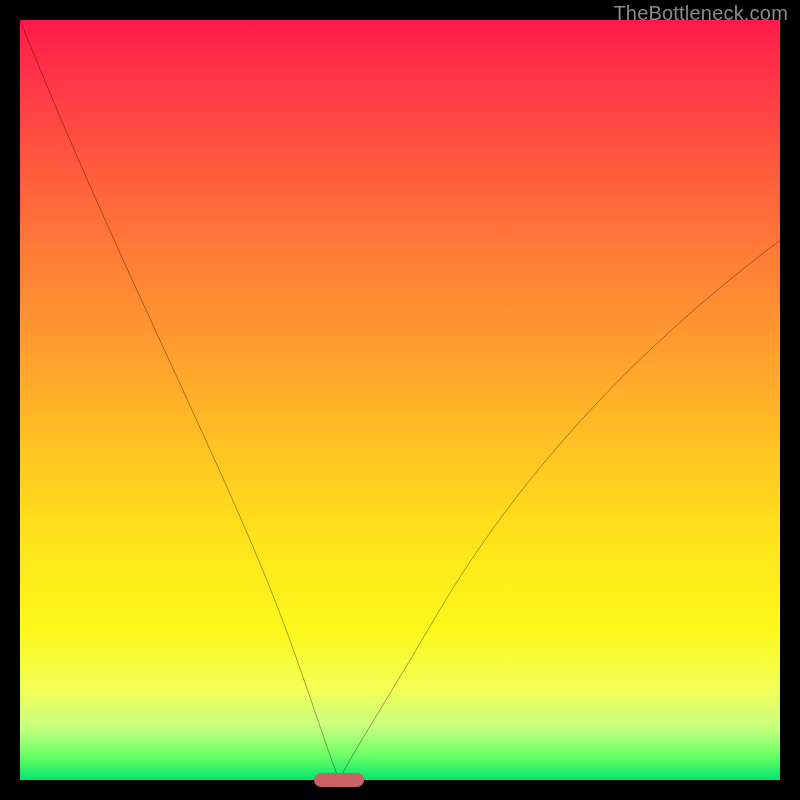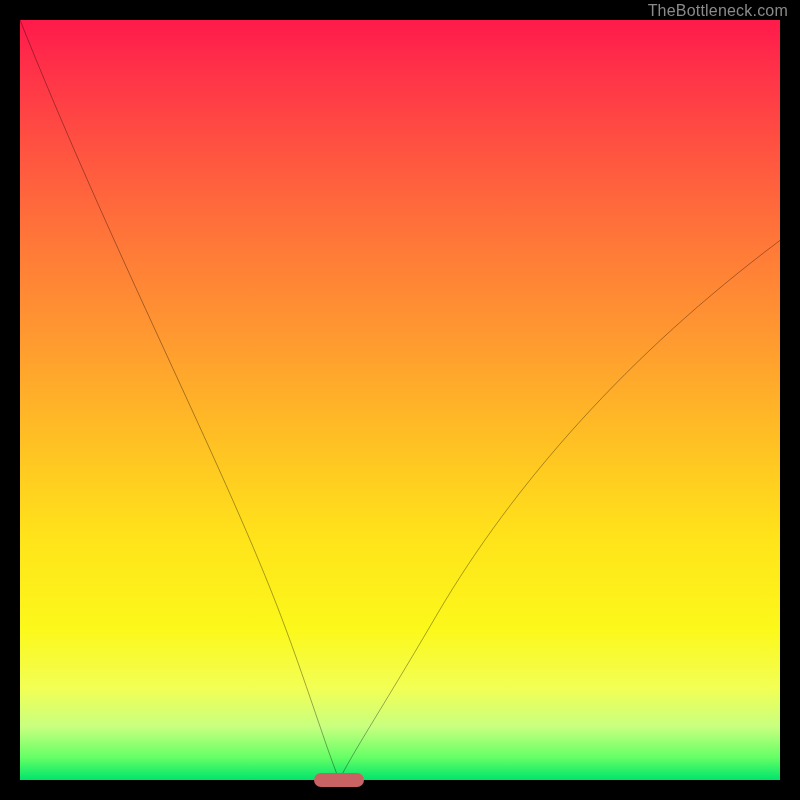--- a/index.html
+++ b/index.html
@@ -54,21 +54,21 @@
     background: #c96262;
     border-radius: 7px;
     bottom: 0px;
     transform: translate(-50%, 50%);
   }
   .watermark {
     position: absolute;
     top: 2px;
     right: 12px;
     color: #8a8a8a;
-    font-size: 16px;
+    font-size: 20px;
     font-weight: 500;
     letter-spacing: 0.2px;
   }
 </style>
 </head>
 <body>
 
 <div class="frame">
 
   <div class="plot">

